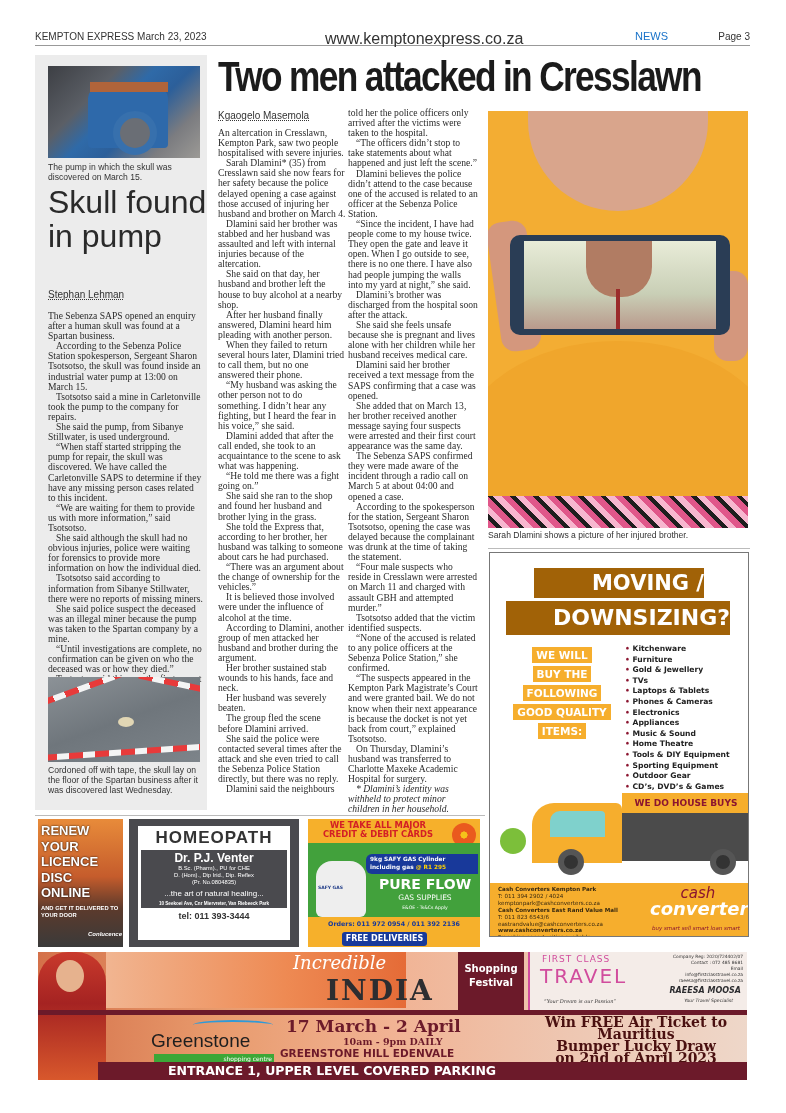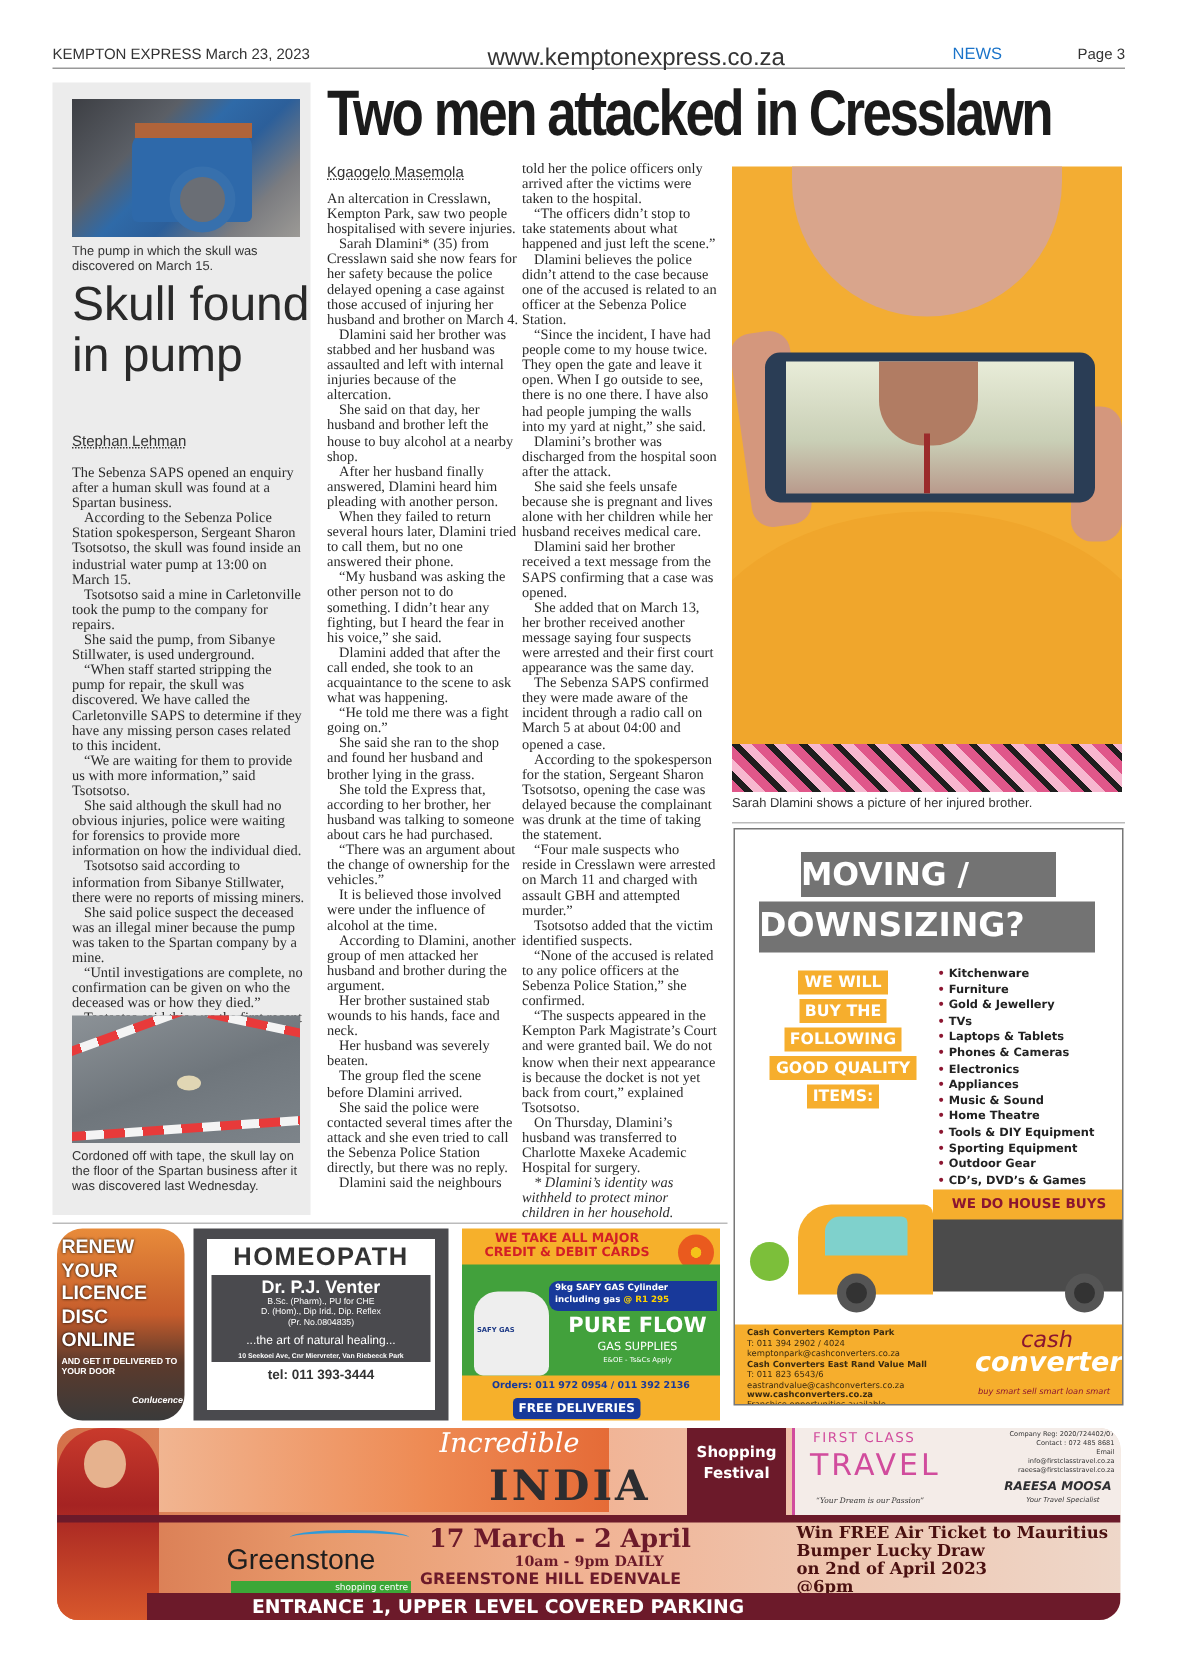--- a/index.html
+++ b/index.html
@@ -50,21 +50,21 @@
   .phone { position: absolute; left: 22px; top: 124px; width: 220px; height: 100px; background: #2a3d55; border-radius: 10px; padding: 6px 14px; }
   .phone .screen { width: 100%; height: 100%; background: linear-gradient(180deg,#e8ecd8 0%,#c9cfb6 60%,#b99a8c 100%); position: relative; overflow: hidden; }
   .phone .face { position: absolute; left: 62px; top: -4px; width: 66px; height: 60px; background: #b17c63; border-radius: 0 0 30px 30px; }
   .phone .cut { position: absolute; left: 92px; top: 48px; width: 4px; height: 40px; background: #9b2b2b; }
   .hand { position: absolute; background: #d4977d; border-radius: 14px; }
   .cap3 { left: 488px; top: 530px; width: 260px; }
 
   
   .cc { left: 489px; top: 552px; width: 260px; height: 385px; border: 1px solid #777; background: #fff; overflow: hidden; }
   .cc-rule { left: 488px; top: 548px; width: 262px; height: 1px; background: #bbb; }
-  .cc .banner { position: absolute; background: #737373; color: #fff; font-family: "DejaVu Sans", sans-serif; font-weight: bold; text-align: left; }
+  .cc .banner { position: absolute; background: #a16207; color: #fff; font-family: "DejaVu Sans", sans-serif; font-weight: bold; text-align: right; }
   .cc .b1 { left: 44px; top: 15px; width: 170px; height: 30px; font-size: 21px; line-height: 30px; }
   .cc .b2 { left: 16px; top: 48px; width: 224px; height: 34px; font-size: 22px; line-height: 34px; }
   .cc .yellow-stack { position: absolute; left: 12px; top: 94px; width: 120px; }
   .cc .ytag { display: block; margin: 0 auto 3px auto; background: #f6ae2d; color: #fff; font-family: "DejaVu Sans", sans-serif; font-weight: bold; font-size: 10.5px; text-align: center; padding: 2px 4px; width: fit-content; }
   .cc .list { position: absolute; left: 135px; top: 91px; width: 125px; font-family: "DejaVu Sans", sans-serif; font-size: 7.6px; line-height: 10.6px; color: #222; font-weight: bold; list-style: none; }
   .cc .list li:before { content: "• "; color: #8b1530; }
   .cc .truck-cab { position: absolute; left: 42px; top: 250px; width: 90px; height: 60px; background: #f6ae2d; border-radius: 22px 6px 0 0; }
   .cc .truck-win { position: absolute; left: 60px; top: 258px; width: 55px; height: 26px; background: #7fd1cc; border-radius: 10px 4px 0 0; }
   .cc .truck-box { position: absolute; left: 132px; top: 250px; width: 128px; height: 58px; background: #4b4b4b; }
   .cc .housebuys { position: absolute; left: 132px; top: 240px; width: 128px; height: 20px; background: #f6ae2d; color: #8b1530; font-family: "DejaVu Sans", sans-serif; font-weight: bold; font-size: 9px; line-height: 20px; text-align: center; }
@@ -72,21 +72,21 @@
   .cc .tree { position: absolute; left: 10px; top: 275px; width: 26px; height: 26px; border-radius: 50%; background: #7cbf3a; }
   .cc .footer { position: absolute; left: 0; top: 330px; width: 260px; height: 55px; background: #f6ae2d; }
   .cc .contacts { position: absolute; left: 8px; top: 3px; width: 150px; font-family: "DejaVu Sans", sans-serif; font-size: 5.6px; line-height: 6.9px; color: #3a2a10; }
   .cc .contacts b { font-weight: bold; }
   .cc .logo { position: absolute; left: 160px; top: 3px; width: 96px; color: #fff; font-family: "DejaVu Sans", sans-serif; font-style: italic; font-weight: bold; font-size: 18px; line-height: 15px; text-align: center; }
   .cc .logo .cash { color: #8b1530; font-weight: normal; font-size: 15px; }
   .cc .slogan { position: absolute; left: 156px; top: 42px; width: 100px; font-family: "DejaVu Sans", sans-serif; font-style: italic; font-size: 5.5px; color: #8b1530; text-align: center; }
 
   
   .rule2 { left: 35px; top: 815px; width: 450px; height: 1px; background: #bbb; }
-  .ad-lic { left: 38px; top: 819px; width: 85px; height: 128px; background: linear-gradient(180deg,#e88b3a 0%,#c55c2c 45%,#5c3a2c 70%,#3a3a3a 100%); color: #fff; font-family: "Liberation Sans", sans-serif; font-weight: bold; overflow: hidden; border-radius: 17px; }
+  .ad-lic { left: 38px; top: 819px; width: 85px; height: 128px; background: linear-gradient(180deg,#e88b3a 0%,#c55c2c 45%,#5c3a2c 70%,#3a3a3a 100%); color: #fff; font-family: "Liberation Sans", sans-serif; font-weight: bold; overflow: hidden; }
   .ad-lic .big { position: absolute; left: 3px; top: 4px; font-size: 13px; line-height: 15.5px; text-shadow: 0 0 2px #000; }
   .ad-lic .small { position: absolute; left: 3px; top: 86px; font-size: 5.8px; line-height: 7px; }
   .ad-lic .brand { position: absolute; left: 50px; top: 112px; font-size: 6px; font-style: italic; }
   .ad-homeo { left: 129px; top: 819px; width: 170px; height: 128px; background: #4a4a4e; padding: 7px 9px; }
   .ad-homeo .inner { background: #fff; width: 100%; height: 100%; position: relative; font-family: "Liberation Sans", sans-serif; text-align: center; }
   .ad-homeo .t { font-size: 17px; font-weight: bold; color: #333; letter-spacing: 1px; padding-top: 2px; }
   .ad-homeo .blk { background: #4a4a4e; color: #fff; margin: 2px 3px 0 3px; padding: 1px 2px 2px 2px; }
   .ad-homeo .dr { font-size: 12px; font-weight: bold; }
   .ad-homeo .q { font-size: 5.8px; line-height: 7px; }
   .ad-homeo .art { font-size: 8px; margin-top: 3px; }
@@ -100,42 +100,42 @@
   .ad-gas .cyl { position: absolute; left: 8px; top: 42px; width: 50px; height: 56px; background: #eeeeee; border-radius: 16px 16px 6px 6px; }
   .ad-gas .cyl span { position: absolute; left: 2px; top: 24px; font-size: 4.5px; color: #1f3b87; font-weight: bold; }
   .ad-gas .pf { position: absolute; left: 64px; top: 58px; width: 106px; text-align: center; color: #fff; font-size: 14px; font-weight: bold; line-height: 15px; }
   .ad-gas .gs { position: absolute; left: 64px; top: 74px; width: 106px; text-align: center; color: #fff; font-size: 7.5px; }
   .ad-gas .ts { position: absolute; left: 64px; top: 86px; width: 106px; text-align: center; color: #fff; font-size: 4.6px; }
   .ad-gas .orders { position: absolute; left: 0; top: 101px; width: 172px; text-align: center; color: #18399a; font-size: 6.3px; font-weight: bold; }
   .ad-gas .free { position: absolute; left: 34px; top: 113px; width: 85px; height: 14px; background: #18399a; color: #fff; font-size: 8px; font-weight: bold; text-align: center; line-height: 14px; border-radius: 3px; }
   .ad-gas .flower { position: absolute; right: 4px; top: 4px; width: 24px; height: 24px; border-radius: 50%; background: radial-gradient(circle,#f5c21a 20%,#ea5a1e 22%,#ea5a1e 100%); }
 
   
-  .ad-india { left: 38px; top: 952px; width: 709px; height: 128px; background: linear-gradient(90deg,#d4714a 0%,#e89a6c 25%,#f1b394 50%,#eec7b2 75%,#eed7c9 100%); overflow: hidden; font-family: "DejaVu Serif", serif; border-radius: 14px; }
+  .ad-india { left: 38px; top: 952px; width: 709px; height: 128px; background: linear-gradient(90deg,#d4714a 0%,#e89a6c 25%,#f1b394 50%,#eec7b2 75%,#eed7c9 100%); overflow: hidden; font-family: "DejaVu Serif", serif; }
   .ad-india .bride { position: absolute; left: 0; top: 0; width: 68px; height: 128px; background: linear-gradient(180deg,#c93a2c 0%,#a52322 40%,#d8582c 100%); border-radius: 30px 30px 0 0; }
   .ad-india .bride-face { position: absolute; left: 18px; top: 8px; width: 28px; height: 32px; border-radius: 50%; background: #e6b28e; }
   .ad-india .sky { position: absolute; left: 68px; top: 0; width: 300px; height: 56px; background: linear-gradient(90deg,#f1b591 0%,#ee8a53 60%,#e56b37 100%); }
   .ad-india .inc { position: absolute; left: 255px; top: 0; font-family: "DejaVu Serif", serif; font-style: italic; color: #fff; font-size: 18px; }
   .ad-india .india { position: absolute; left: 288px; top: 22px; font-family: "DejaVu Serif", serif; font-weight: bold; color: #2d2d30; font-size: 28px; letter-spacing: 2px; }
   .ad-india .fest { position: absolute; left: 420px; top: 0; width: 66px; height: 58px; background: #6c1a2a; color: #fff; font-family: "DejaVu Sans", sans-serif; font-weight: bold; font-size: 10px; line-height: 14px; text-align: center; padding-top: 10px; }
   .ad-india .travel { position: absolute; left: 490px; top: 0; width: 219px; height: 58px; background: #f4ece8; border-left: 2px solid #d14c9d; }
   .ad-india .fc { position: absolute; left: 12px; top: 2px; color: #d14c9d; font-family: "DejaVu Sans", sans-serif; font-size: 9px; letter-spacing: 1px; }
   .ad-india .tr { position: absolute; left: 10px; top: 12px; color: #d14c9d; font-family: "DejaVu Sans", sans-serif; font-size: 20px; letter-spacing: 2px; }
   .ad-india .rd { position: absolute; left: 14px; top: 46px; color: #333; font-family: "DejaVu Serif", serif; font-style: italic; font-size: 5px; }
   .ad-india .reg { position: absolute; right: 4px; top: 2px; text-align: right; color: #333; font-family: "DejaVu Sans", sans-serif; font-size: 4.4px; line-height: 6px; }
   .ad-india .rm { position: absolute; right: 6px; top: 34px; text-align: center; color: #2d2d30; font-family: "DejaVu Sans", sans-serif; font-style: italic; font-weight: bold; font-size: 8px; }
   .ad-india .rm-sub { position: absolute; right: 14px; top: 46px; color: #333; font-family: "DejaVu Sans", sans-serif; font-style: italic; font-size: 4.6px; }
   .ad-india .strip { position: absolute; left: 0; top: 58px; width: 709px; height: 5px; background: #6c1a2a; }
   .ad-india .gs-logo { position: absolute; left: 113px; top: 78px; font-family: Liberation Sans, sans-serif; font-size: 19px; color: #1e1e1e; }
   .ad-india .gs-sub { position: absolute; left: 116px; top: 102px; width: 120px; height: 9px; background: #3ca737; color: #fff; font-family: "DejaVu Sans", sans-serif; font-size: 6px; text-align: right; padding-right: 2px; line-height: 9px; }
   .ad-india .mountain { position: absolute; left: 155px; top: 68px; width: 80px; height: 10px; border-top: 2px solid #2f9ad8; border-radius: 50% 50% 0 0; }
   .ad-india .dates { position: absolute; left: 248px; top: 64px; color: #6c1a2a; font-family: "DejaVu Serif", serif; font-weight: bold; font-size: 17px; white-space: nowrap; }
   .ad-india .hrs { position: absolute; left: 305px; top: 84px; color: #6c1a2a; font-family: "DejaVu Serif", serif; font-weight: bold; font-size: 9.5px; }
   .ad-india .venue { position: absolute; left: 242px; top: 95px; color: #6c1a2a; font-family: "DejaVu Sans", sans-serif; font-weight: bold; font-size: 10.5px; white-space: nowrap; }
-  .ad-india .win { position: absolute; right: 6px; top: 64px; width: 210px; text-align: left; color: #4a1010; font-family: "DejaVu Serif", serif; font-weight: bold; font-size: 11px; line-height: 12px; }
+  .ad-india .win { position: absolute; right: 6px; top: 64px; width: 210px; text-align: center; color: #4a1010; font-family: "DejaVu Serif", serif; font-weight: bold; font-size: 14px; line-height: 12px; }
   .ad-india .park { position: absolute; left: 60px; top: 110px; width: 649px; height: 18px; background: #6c1a2a; color: #fff; font-family: "DejaVu Sans", sans-serif; font-weight: bold; font-size: 12.5px; line-height: 18px; padding-left: 70px; white-space: nowrap; }
 </style>
 </head>
 <body>
 
 <div class="abs hdr">
   <span class="l">KEMPTON EXPRESS March 23, 2023</span>
   <span class="c">www.kemptonexpress.co.za</span>
   <span class="n">NEWS</span>
   <span class="p">Page 3</span>

